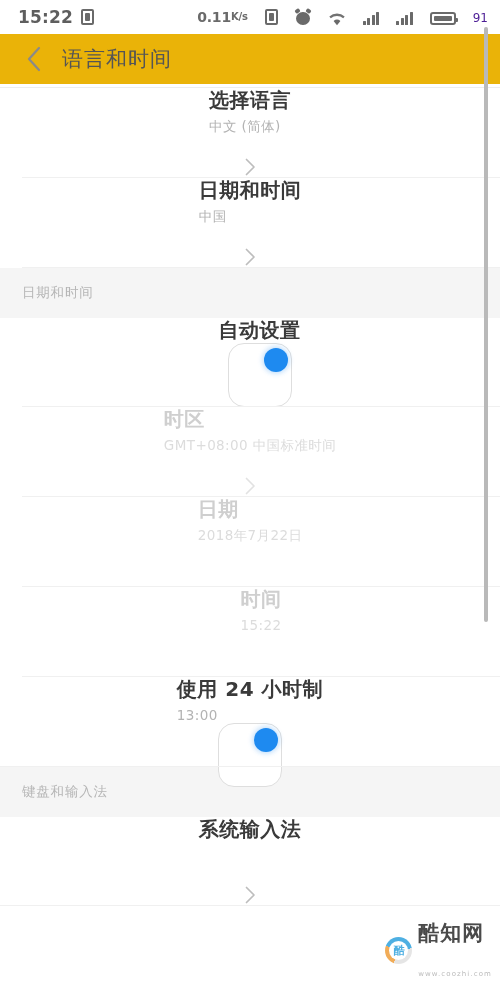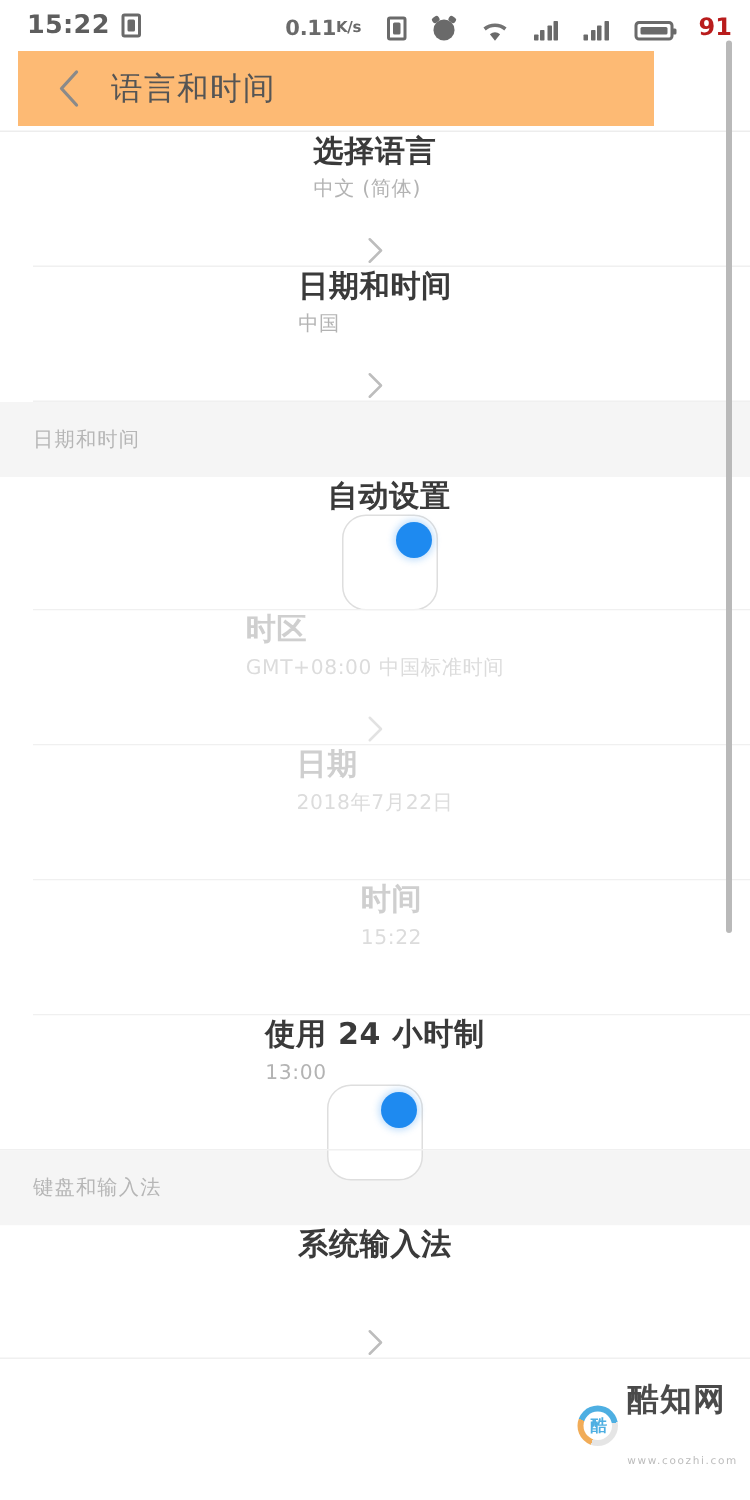--- a/index.html
+++ b/index.html
@@ -67,27 +67,27 @@
     width:26px; height:13px; border:2px solid #6a6a6a; border-radius:3px;
     position:relative; display:flex; align-items:center;
   }
   .ic-batt::after {
     content:""; position:absolute; right:-4px; top:3.5px;
     width:2.5px; height:4px; background:#6a6a6a; border-radius:0 1px 1px 0;
   }
   .ic-batt .fill {
     height:5px; width:18px; margin-left:2px; background:#6a6a6a; border-radius:1px;
   }
-  .sb-batt-pct { font-size:16px; font-weight:700; color:#b91c1c; }
+  .sb-batt-pct { font-size:12px; font-weight:400; color:#4c1d95; }
 
   
   .appbar {
-    position:absolute; top:34px; left:12px; width:424px; height:50px;
+    position:absolute; top:34px; left:0; width:500px; height:50px;
     display:flex; align-items:center; padding-left:18px;
-    background:#fdba74;
+    background:#eab308;
   }
   .back-btn {
     width:32px; height:32px; display:flex; align-items:center; justify-content:center;
     cursor:pointer;
   }
   .back-btn svg { display:block; }
   .appbar-title {
     font-size:21px; color:#555555; font-weight:500;
     margin-left:12px; letter-spacing:1px;
   }

